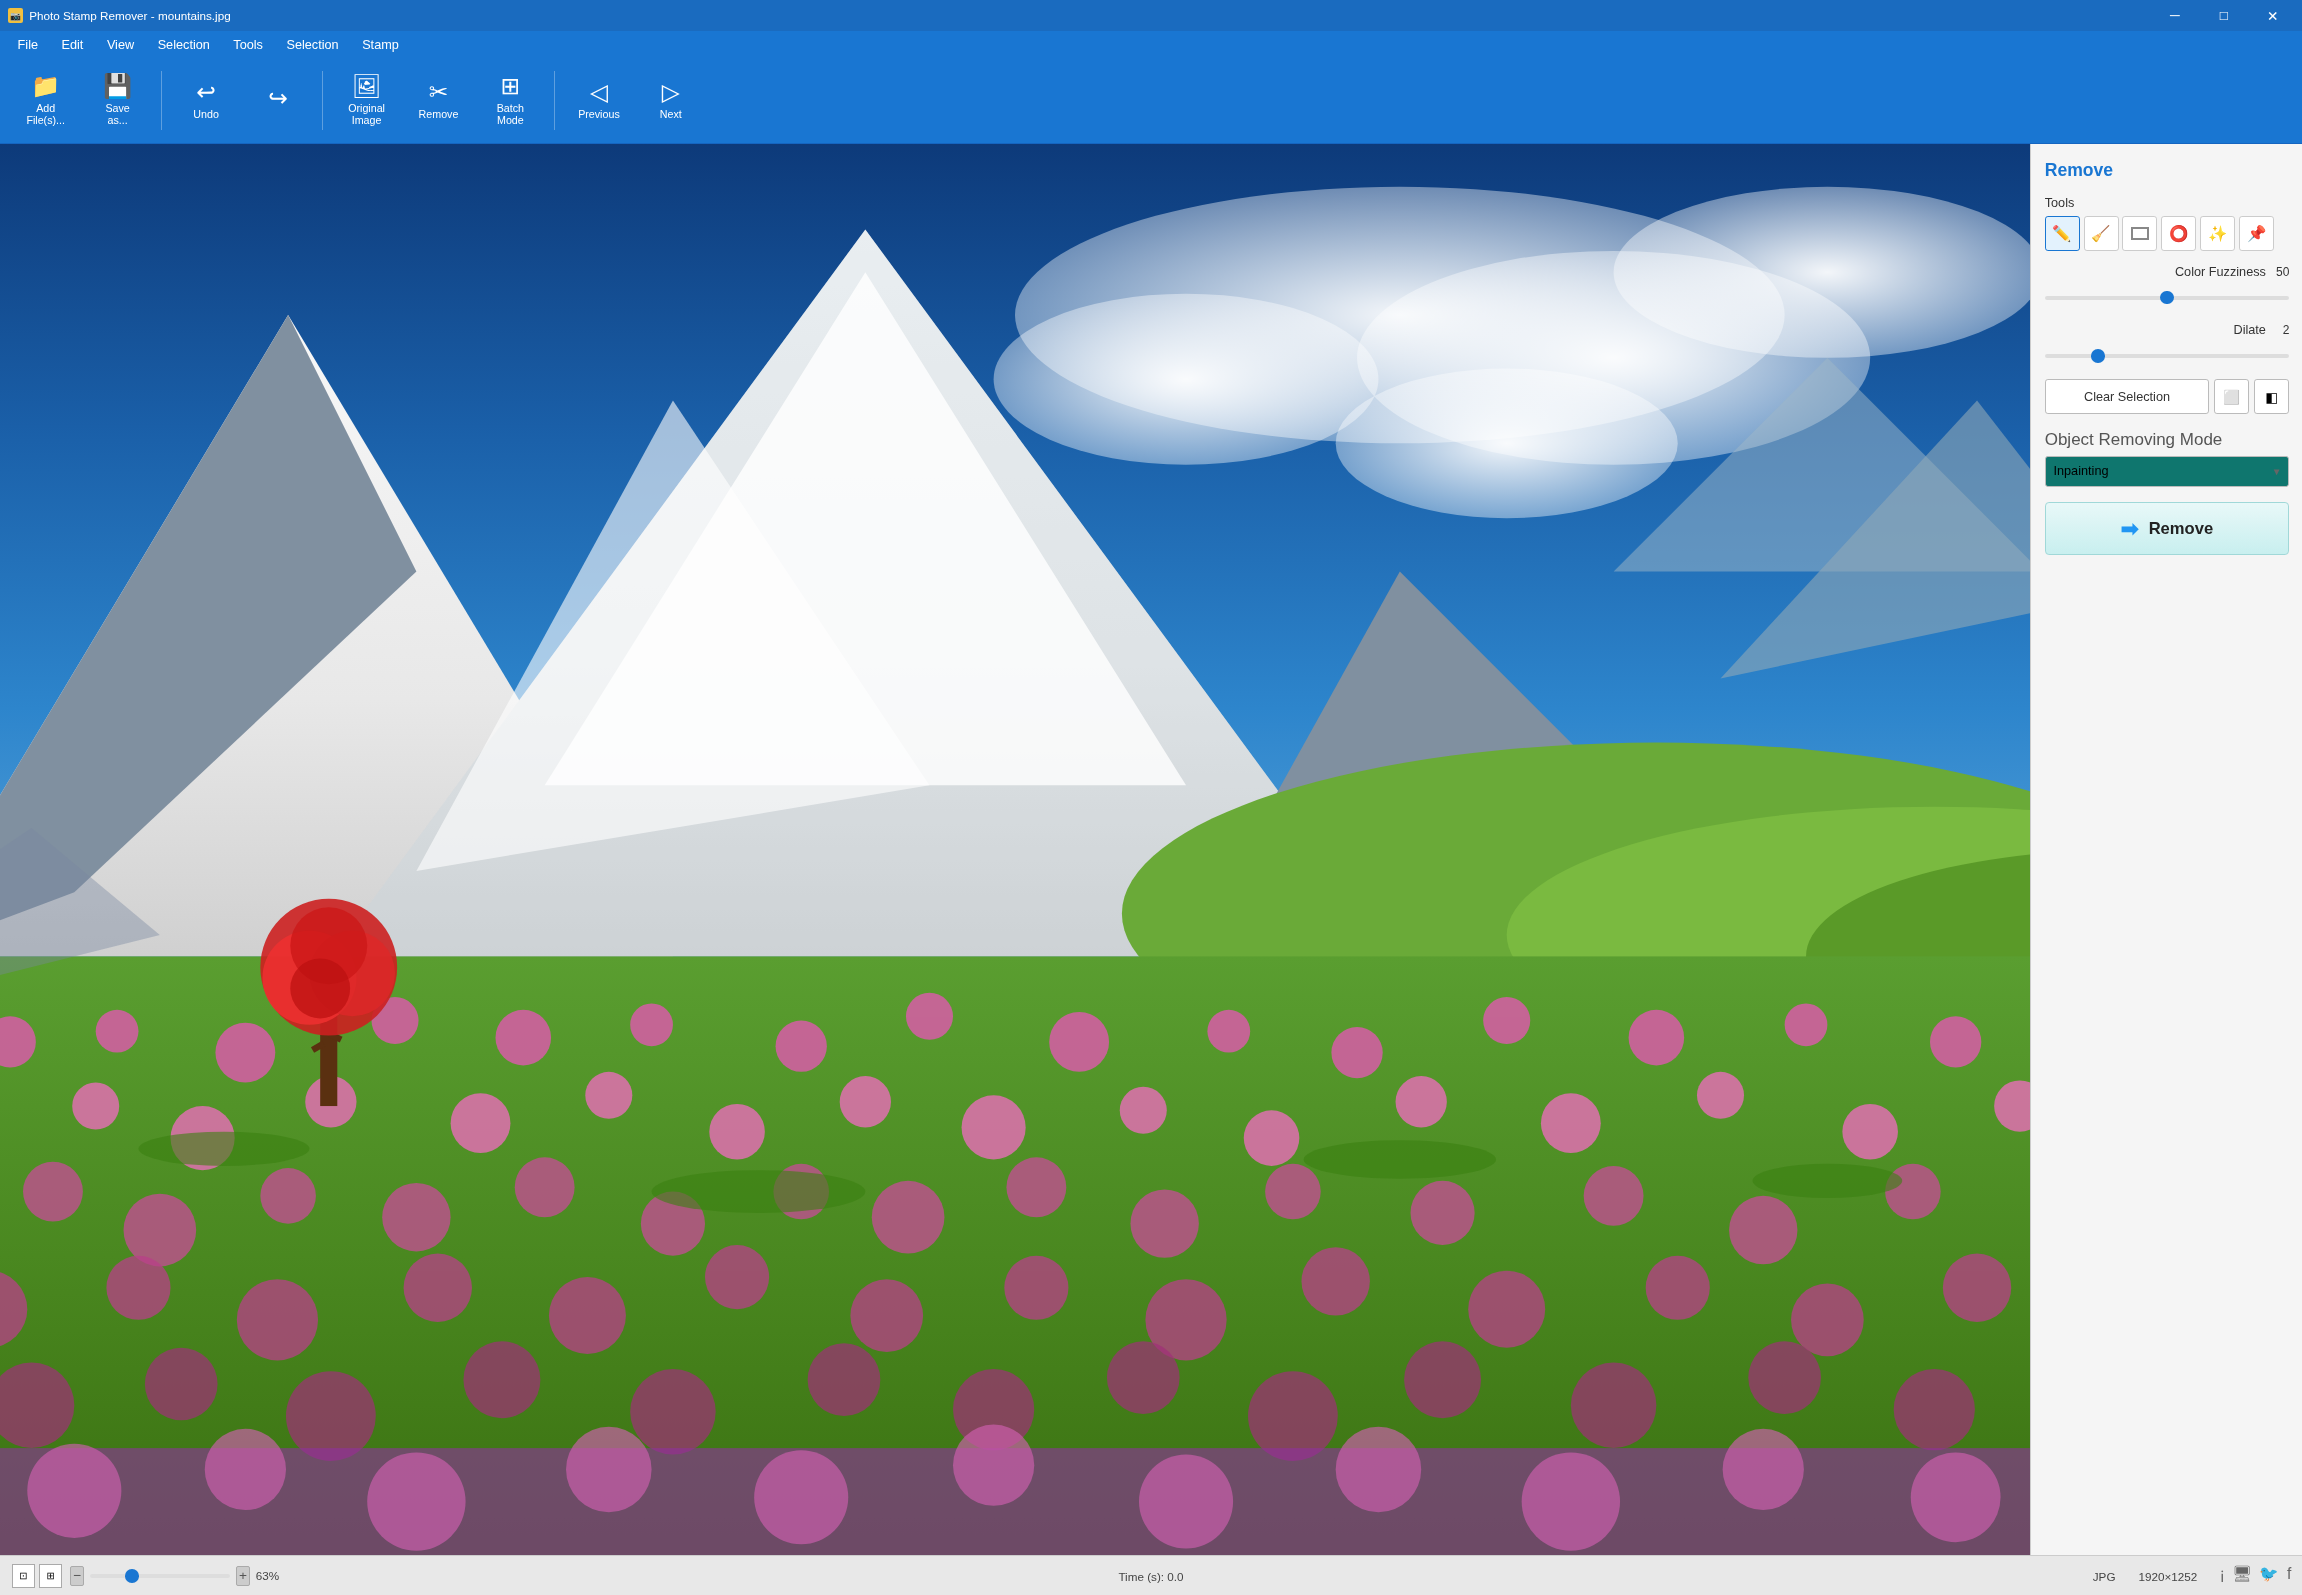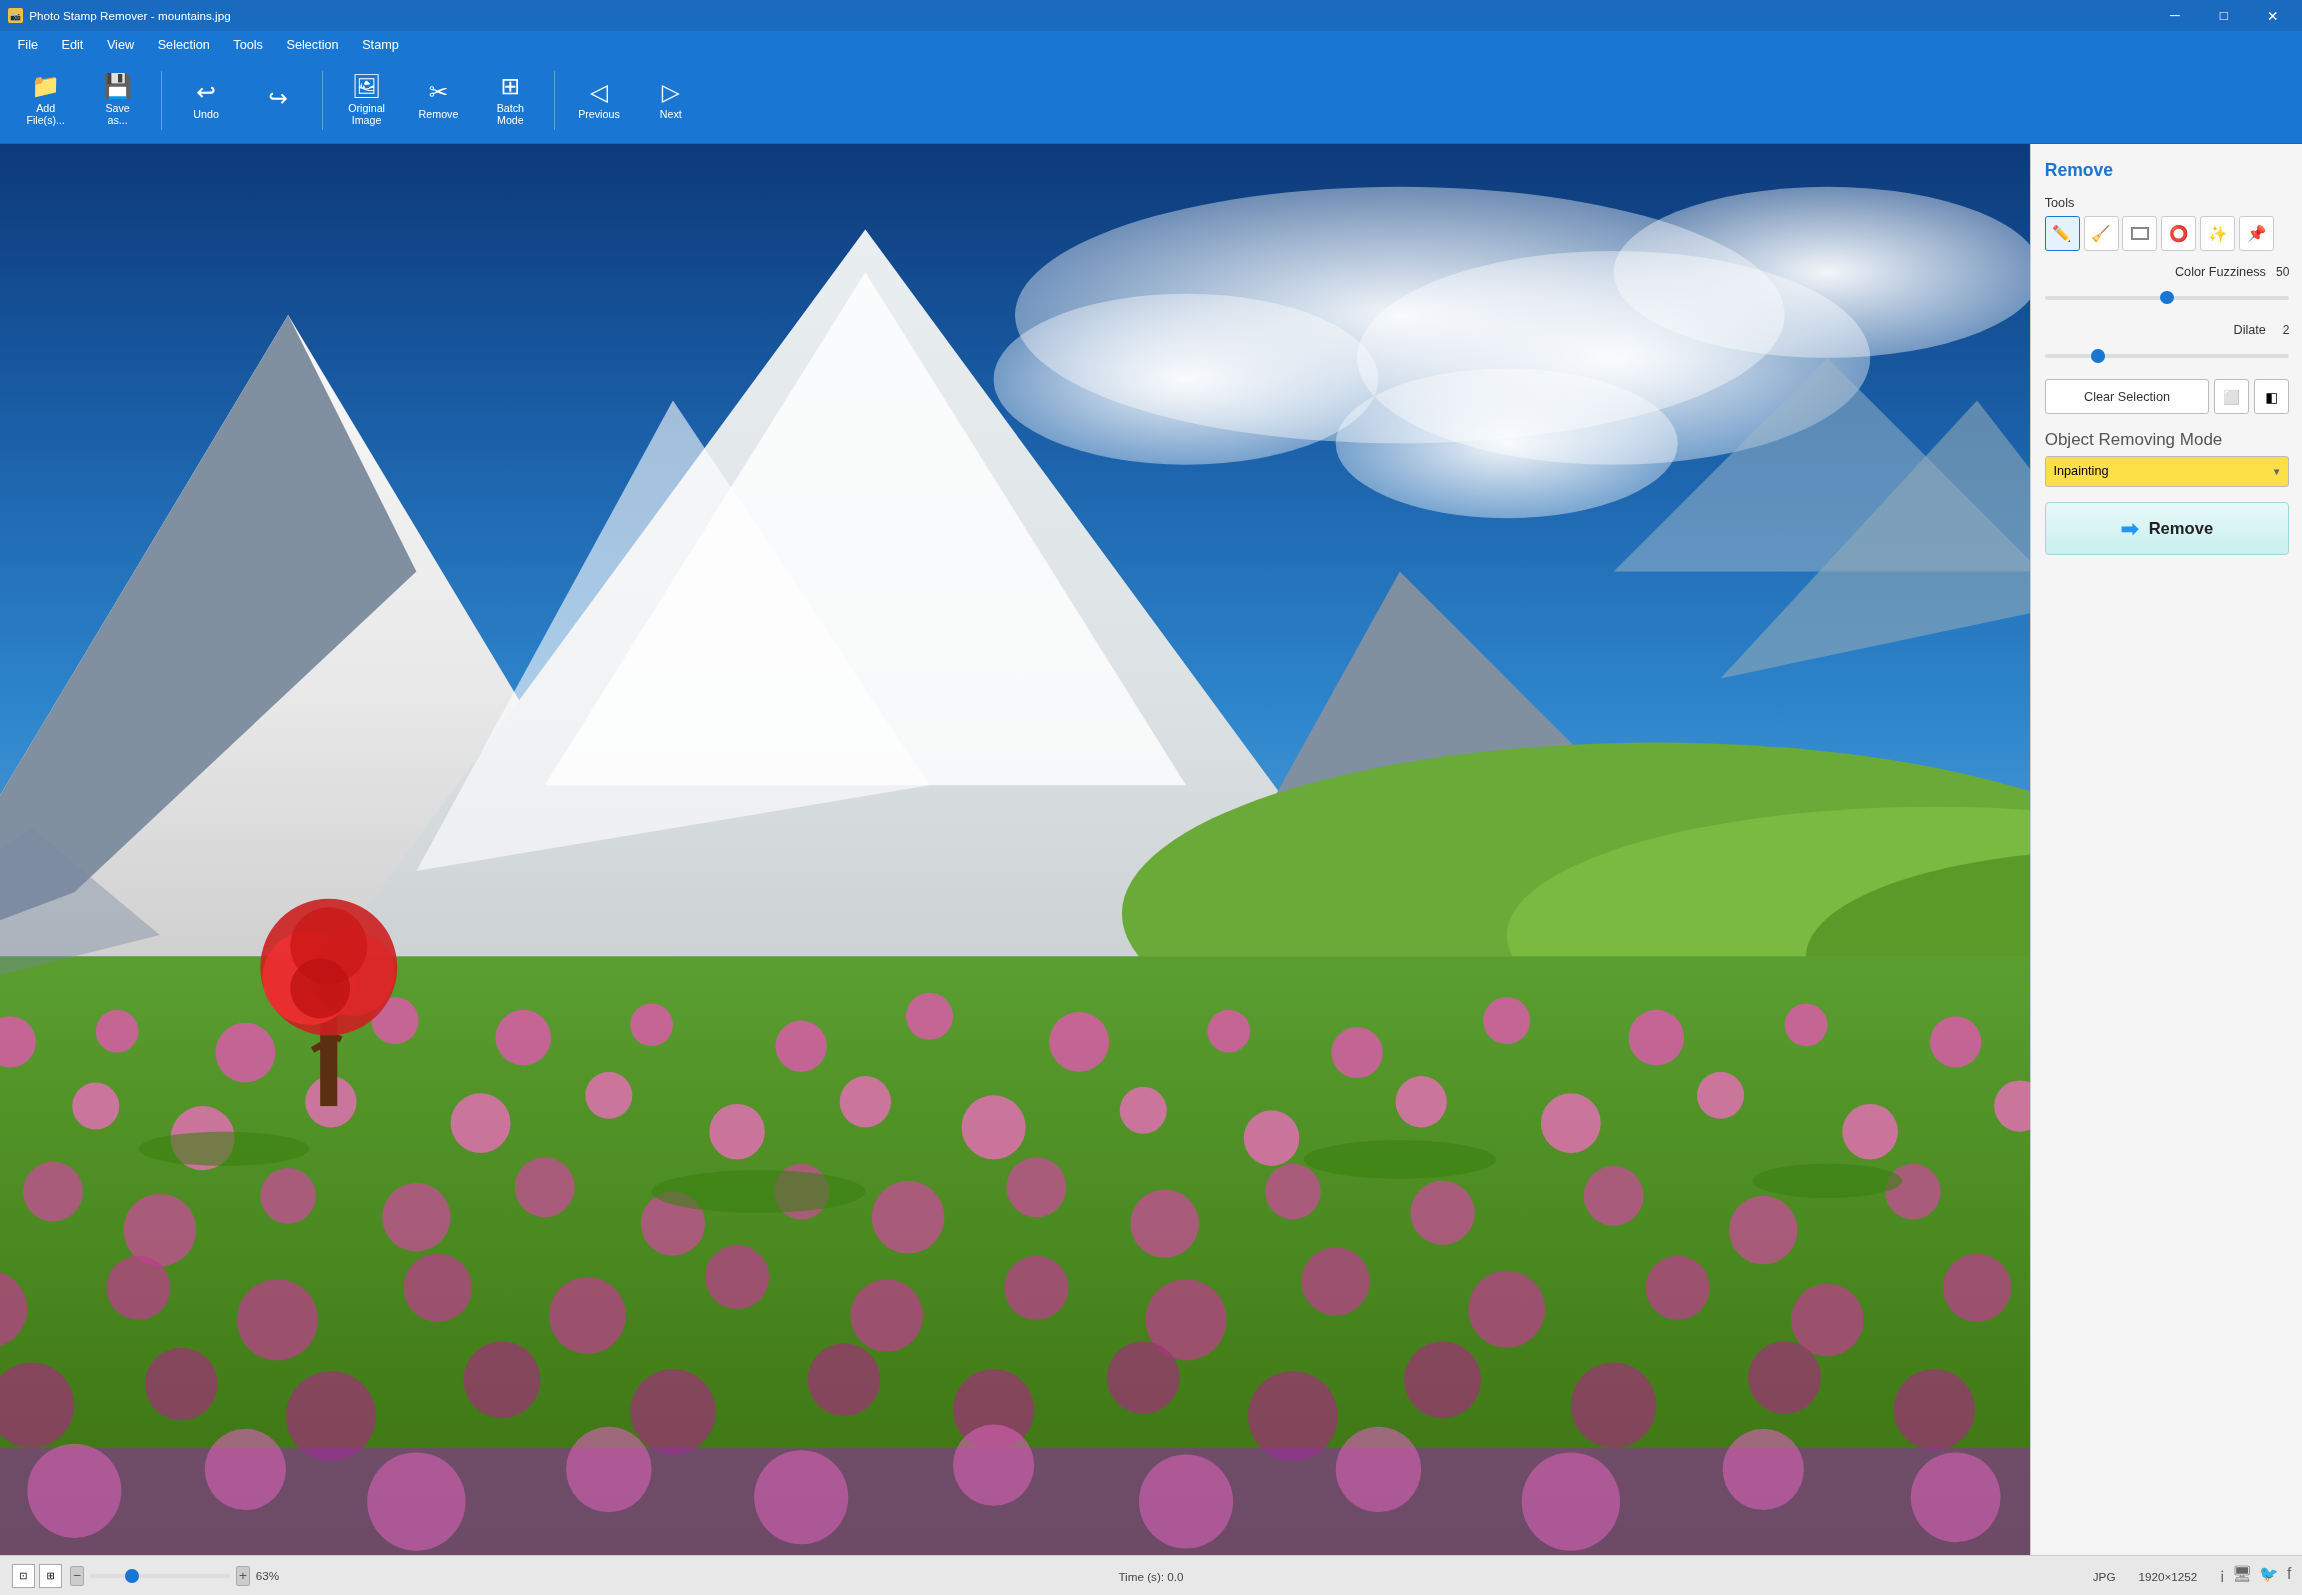--- a/index.html
+++ b/index.html
@@ -189,21 +189,21 @@
     .dropdown-row {
       position: relative;
     }
     .dropdown-select {
       width: 100%;
       height: 31px;
       border: 1px solid #bbb;
       border-radius: 2.9px;
       padding: 0 27px 0 7.8px;
       font-size: 12.7px;
-      background: #fde047;
+      background: #0f766e;
       appearance: none;
       cursor: pointer;
     }
     .dropdown-arrow {
       position: absolute;
       right: 7.8px;
       top: 50%;
       transform: translateY(-50%);
       pointer-events: none;
       font-size: 9.8px;

